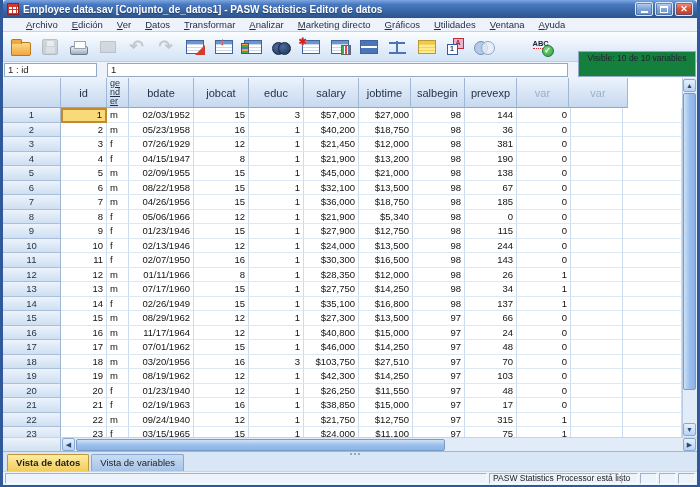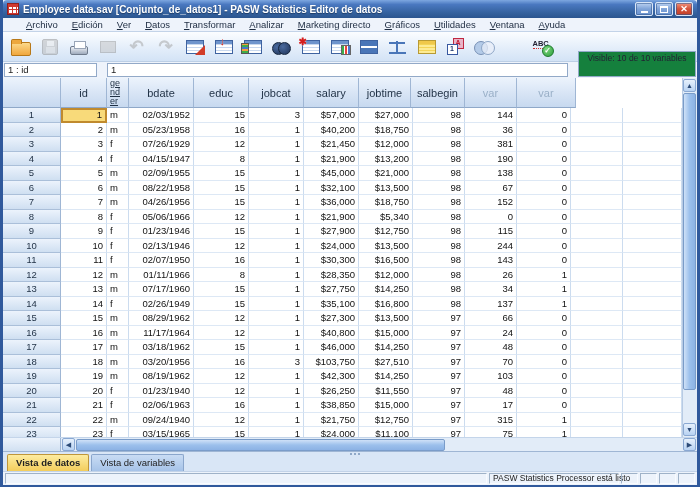--- a/index.html
+++ b/index.html
@@ -290,25 +290,26 @@
     <div class="visbox">Visible: 10 de 10 variables</div>
   </div>
 
   <div class="grid-wrap">
     <div class="grid">
       <div class="ghead" id="ghead">
           <div class="hcell col-rownum"></div>
           <div class="hcell col-id">id</div>
           <div class="hcell col-gender">gender</div>
           <div class="hcell col-bdate">bdate</div>
+          <div class="hcell col-jobcat">jobcat</div>
           <div class="hcell col-educ">educ</div>
-          <div class="hcell col-jobcat">jobcat</div>
           <div class="hcell col-salary">salary</div>
           <div class="hcell col-jobtime">jobtime</div>
           <div class="hcell col-salbegin">salbegin</div>
+          <div class="hcell col-prevexp">prevexp</div>
           <div class="hcell col-var1 dim">var</div>
           <div class="hcell col-var2 dim">var</div>
         </div>
       <div class="gbody" id="gbody">
           <div class="grow">
             <div class="rowhead col-rownum">1</div>
             <div class="cell col-id num selected">1</div>
             <div class="cell col-gender">m</div>
             <div class="cell col-bdate num">02/03/1952</div>
             <div class="cell col-educ num">15</div>
@@ -399,21 +400,21 @@
           <div class="grow">
             <div class="rowhead col-rownum">7</div>
             <div class="cell col-id num">7</div>
             <div class="cell col-gender">m</div>
             <div class="cell col-bdate num">04/26/1956</div>
             <div class="cell col-educ num">15</div>
             <div class="cell col-jobcat num">1</div>
             <div class="cell col-salary num">$36,000</div>
             <div class="cell col-salbegin num">$18,750</div>
             <div class="cell col-jobtime num">98</div>
-            <div class="cell col-prevexp num">152</div>
+            <div class="cell col-prevexp num">185</div>
             <div class="cell col-minority num">0</div>
             <div class="cell col-var1"></div>
             <div class="cell col-var2"></div>
           </div>
           <div class="grow">
             <div class="rowhead col-rownum">8</div>
             <div class="cell col-id num">8</div>
             <div class="cell col-gender">f</div>
             <div class="cell col-bdate num">05/06/1966</div>
             <div class="cell col-educ num">12</div>
@@ -543,21 +544,21 @@
             <div class="cell col-jobtime num">97</div>
             <div class="cell col-prevexp num">24</div>
             <div class="cell col-minority num">0</div>
             <div class="cell col-var1"></div>
             <div class="cell col-var2"></div>
           </div>
           <div class="grow">
             <div class="rowhead col-rownum">17</div>
             <div class="cell col-id num">17</div>
             <div class="cell col-gender">m</div>
-            <div class="cell col-bdate num">03/18/1962</div>
+            <div class="cell col-bdate num">07/01/1962</div>
             <div class="cell col-educ num">15</div>
             <div class="cell col-jobcat num">1</div>
             <div class="cell col-salary num">$46,000</div>
             <div class="cell col-salbegin num">$14,250</div>
             <div class="cell col-jobtime num">97</div>
             <div class="cell col-prevexp num">48</div>
             <div class="cell col-minority num">0</div>
             <div class="cell col-var1"></div>
             <div class="cell col-var2"></div>
           </div>
@@ -603,21 +604,21 @@
             <div class="cell col-jobtime num">97</div>
             <div class="cell col-prevexp num">48</div>
             <div class="cell col-minority num">0</div>
             <div class="cell col-var1"></div>
             <div class="cell col-var2"></div>
           </div>
           <div class="grow">
             <div class="rowhead col-rownum">21</div>
             <div class="cell col-id num">21</div>
             <div class="cell col-gender">f</div>
-            <div class="cell col-bdate num">02/06/1963</div>
+            <div class="cell col-bdate num">02/19/1963</div>
             <div class="cell col-educ num">16</div>
             <div class="cell col-jobcat num">1</div>
             <div class="cell col-salary num">$38,850</div>
             <div class="cell col-salbegin num">$15,000</div>
             <div class="cell col-jobtime num">97</div>
             <div class="cell col-prevexp num">17</div>
             <div class="cell col-minority num">0</div>
             <div class="cell col-var1"></div>
             <div class="cell col-var2"></div>
           </div>

